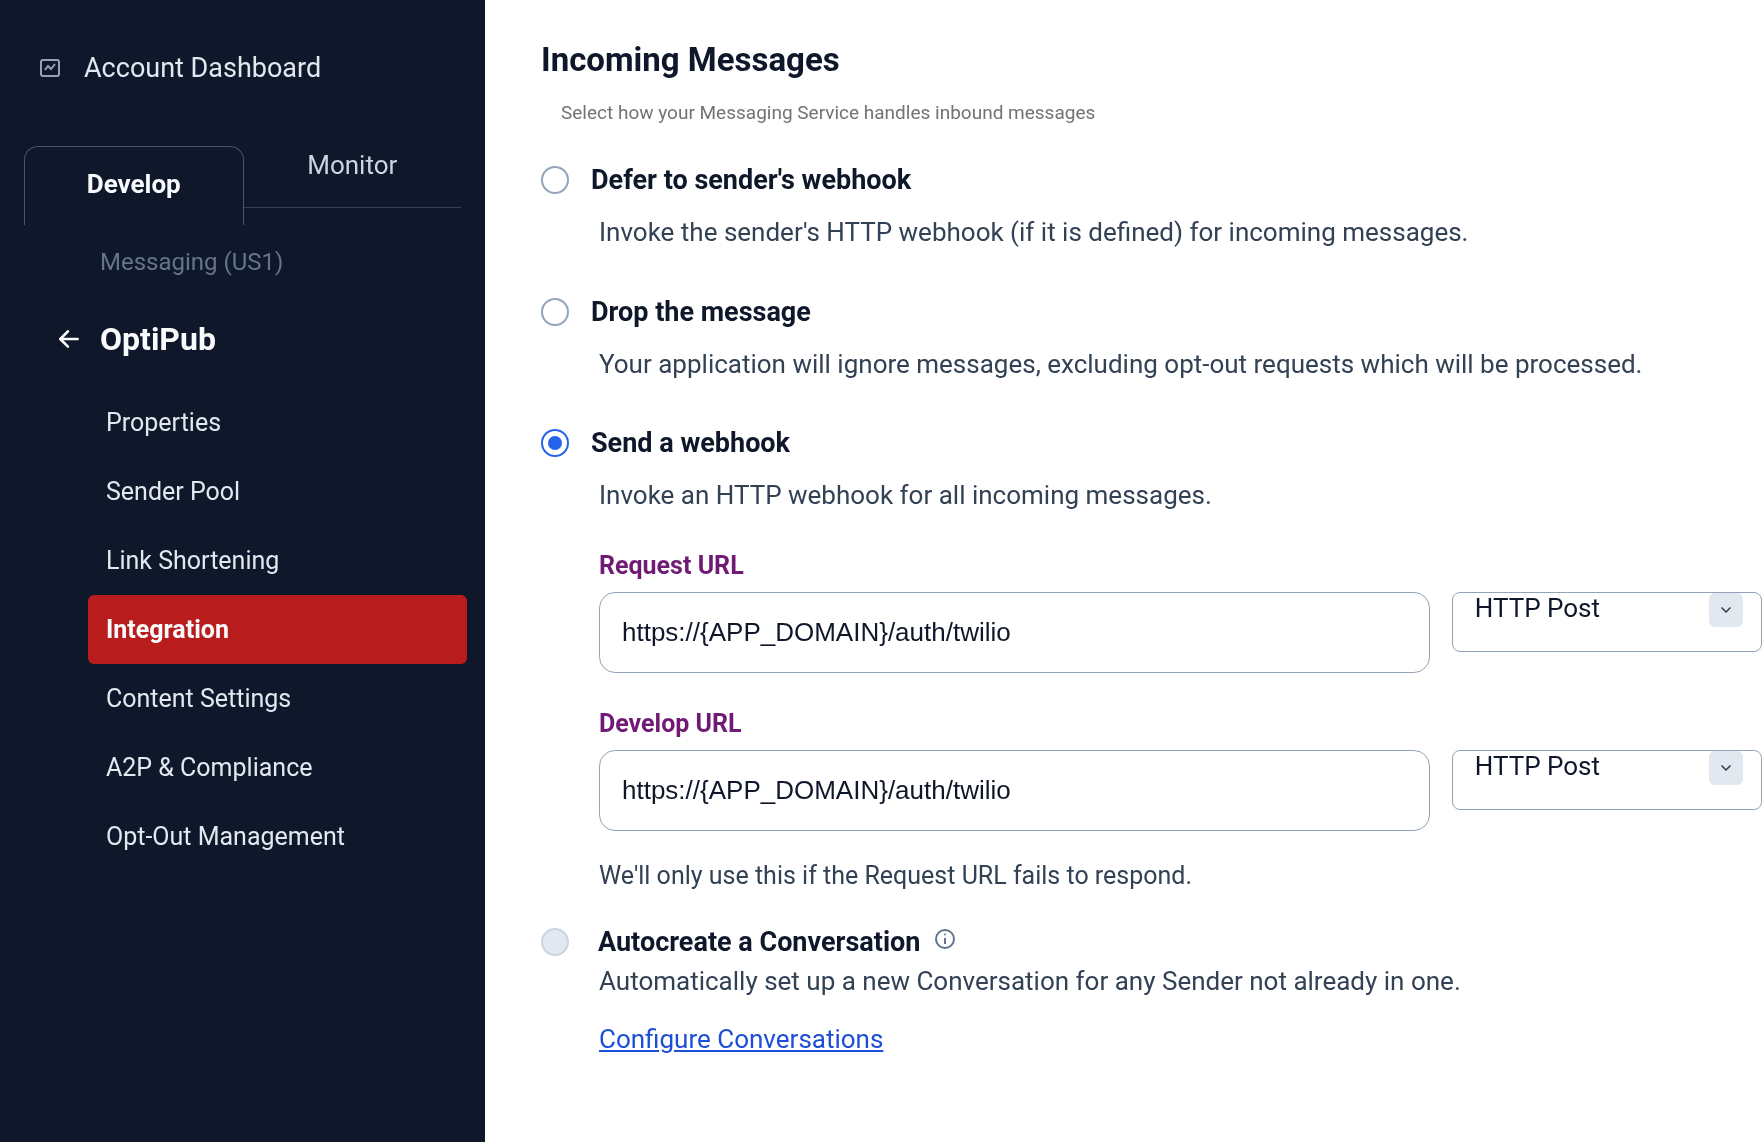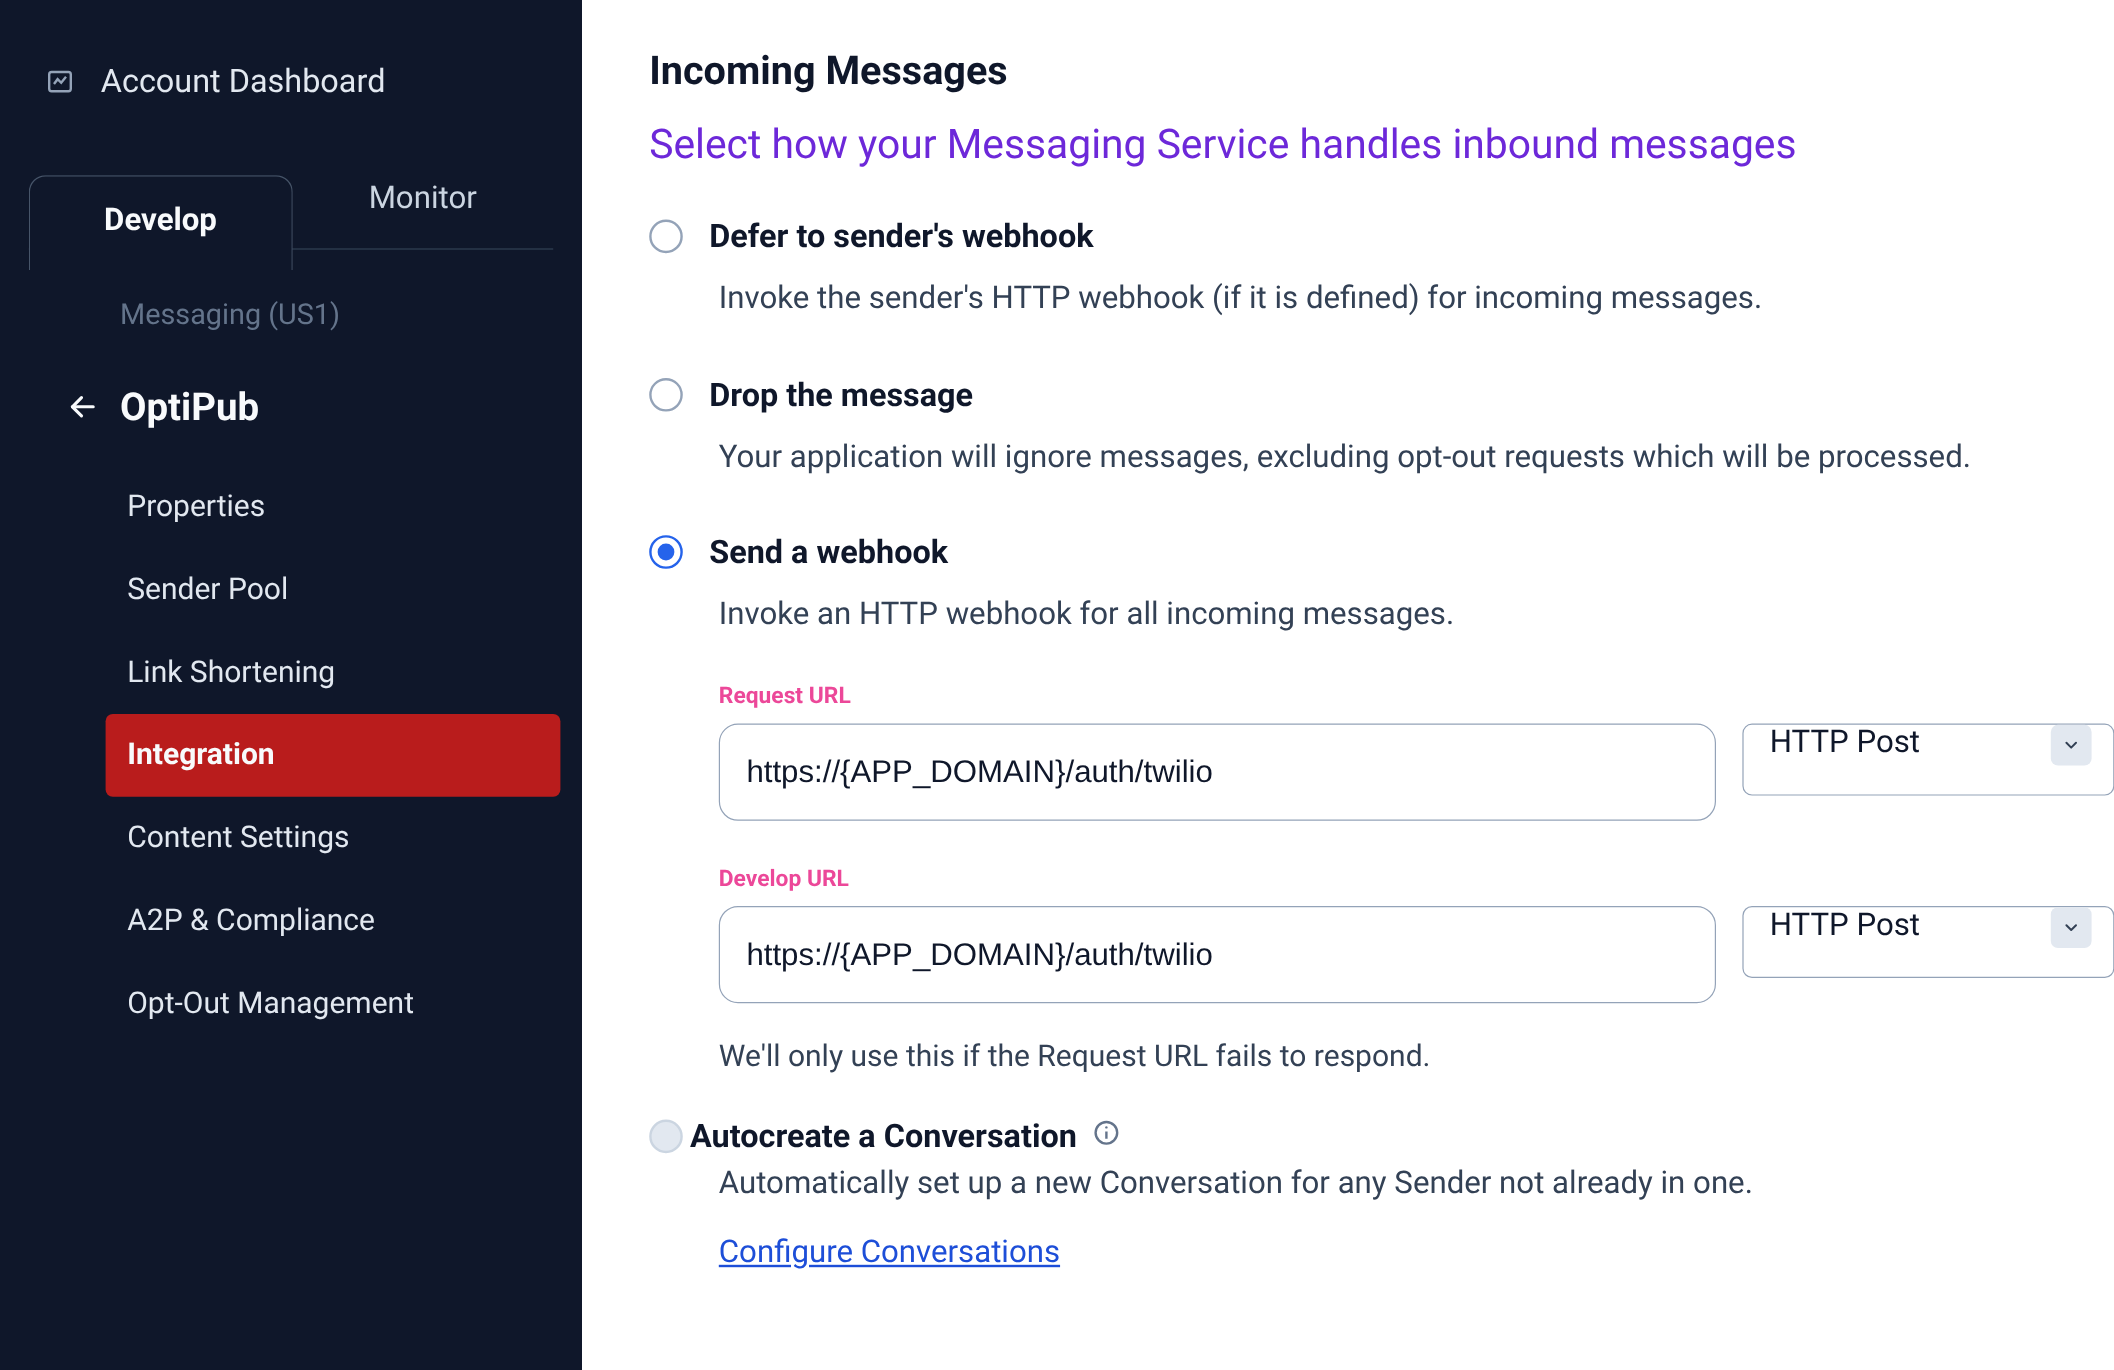--- a/index.html
+++ b/index.html
@@ -106,23 +106,24 @@
     padding: 40px 0 0 56px;
     overflow: hidden;
   }
   .page-title {
     font-size: 33px;
     font-weight: 700;
     color: #0f172a;
     margin-bottom: 22px;
   }
   .page-subtitle {
-    font-size: 34px;
-    color: #6d28d9;
+    font-size: 19px;
+    color: #737373;
     margin-bottom: 40px;
+    margin-left: 20px;
   }
   .radio-row {
     display: flex;
     align-items: center;
     gap: 22px;
     margin-bottom: 18px;
   }
   .radio {
     width: 28px; height: 28px;
     border-radius: 50%;
@@ -153,23 +154,23 @@
   .option-desc {
     font-size: 26px;
     color: #334155;
     margin: 0 0 44px 58px;
     line-height: 1.45;
   }
   .field-block {
     margin: 36px 0 0 58px;
   }
   .field-label {
-    font-size: 19px;
-    font-weight: 700;
-    color: #ec4899;
+    font-size: 25px;
+    font-weight: 700;
+    color: #701a75;
     margin-bottom: 12px;
   }
   .field-row {
     display: flex;
     gap: 22px;
     align-items: stretch;
   }
   .url-input {
     width: 836px;
     height: 81px;
@@ -201,21 +202,21 @@
   }
   .select .chev-box svg { width: 16px; height: 16px; }
   .field-note {
     font-size: 25px;
     color: #334155;
     margin: 30px 0 36px 58px;
   }
   .autocreate-row {
     display: flex;
     align-items: center;
-    gap: 6px;
+    gap: 29px;
     margin: 0 0 8px 0;
   }
   .info-icon {
     display:inline-flex; align-items:center; justify-content:center;
     margin-left: 6px;
   }
   .autocreate-desc {
     font-size: 26px;
     color: #334155;
     margin: 0 0 28px 58px;

